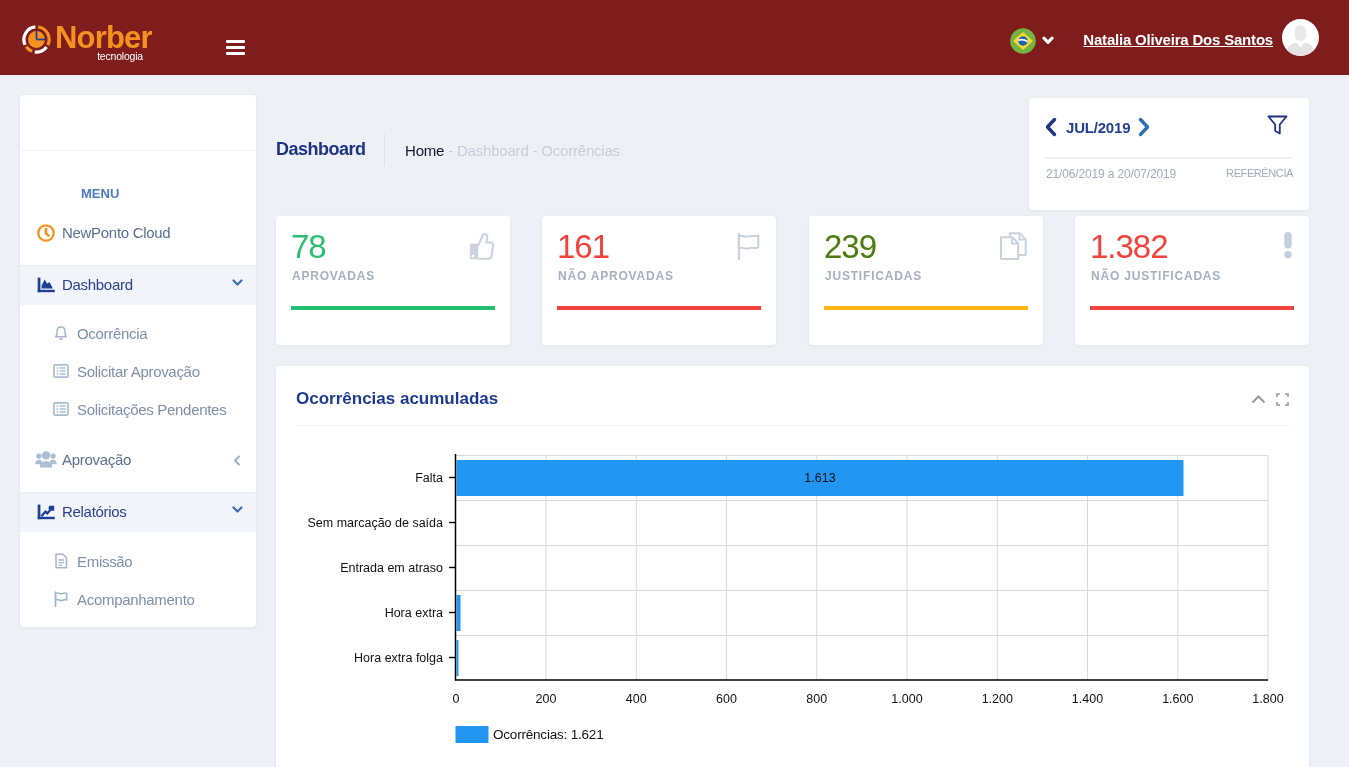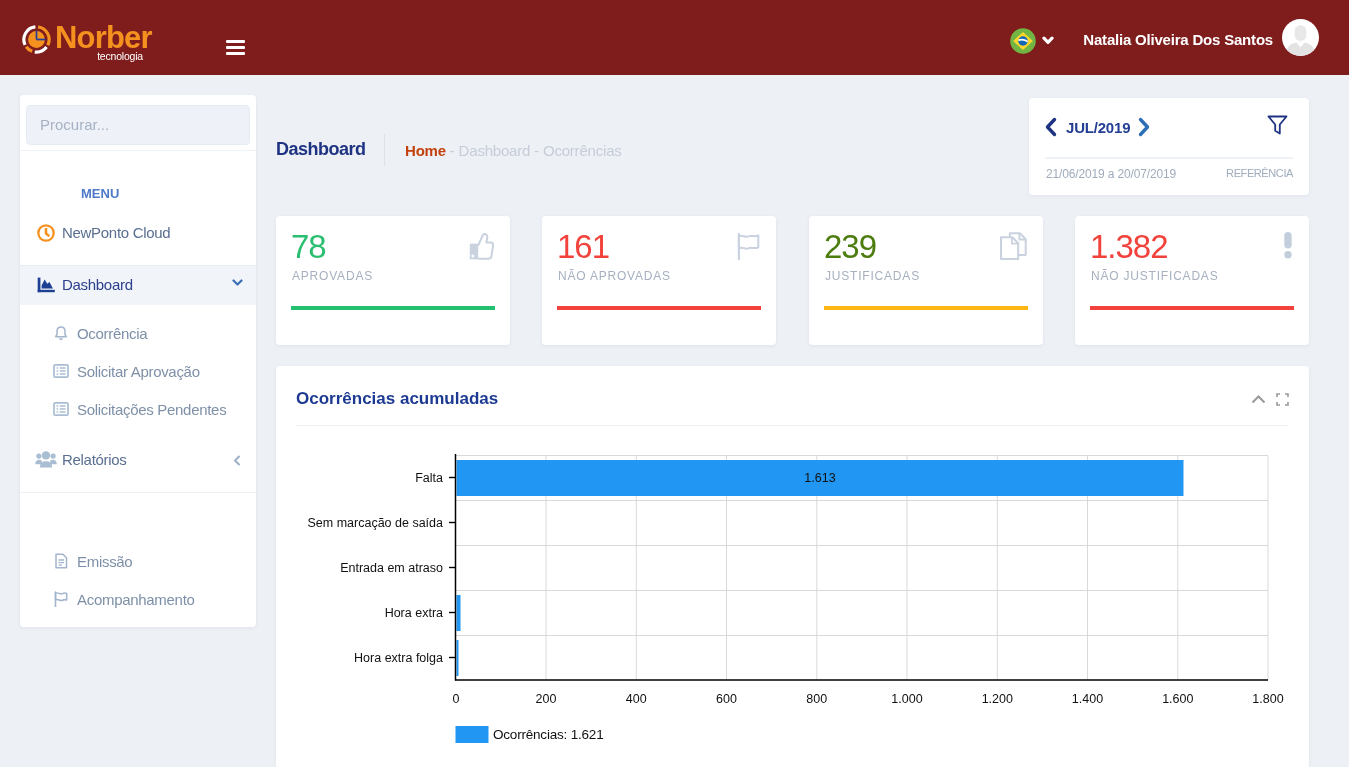--- a/index.html
+++ b/index.html
@@ -6,21 +6,21 @@
   html,body { width:1349px; height:767px; overflow:hidden; }
   body { background:#edf0f5; font-family:"Liberation Sans", sans-serif; position:relative; }
   .abs { position:absolute; }
 
   
   #navbar { position:absolute; left:0; top:0; width:1349px; height:75px; background:#7f1d1d; }
   #logo-text { position:absolute; left:55px; top:22px; color:#f5921f; font-size:31px; font-weight:bold; letter-spacing:-0.8px; line-height:1; }
   #logo-sub { position:absolute; left:56px; top:50px; width:87px; text-align:right; color:#fff; font-size:10.5px; letter-spacing:-0.2px; }
   #burger { position:absolute; left:226px; top:40px; width:19px; }
   #burger div { height:3px; background:#fff; margin-bottom:3px; border-radius:1px; }
-  #username { position:absolute; right:76px; top:31px; color:#fff; font-size:15px; letter-spacing:-0.2px; font-weight:bold; }
+  #username { position:absolute; right:76px; top:31px; color:#fff; font-size:15px; letter-spacing:-0.2px; font-weight:bold;text-decoration:underline; }
   #avatar { position:absolute; left:1282px; top:19px; width:37px; height:37px; border-radius:50%; background:#fff; overflow:hidden; }
 
   
   #sidebar { position:absolute; left:20px; top:95px; width:236px; height:532px; background:#fff; border-radius:4px; box-shadow:0 1px 4px rgba(40,60,100,0.06); }
   #search { position:absolute; left:6px; top:10px; width:224px; height:40px; background:#eef2f8; border:1px solid #e6ecf4; border-radius:4px; color:#a6b2c3; font-size:15px; line-height:38px; padding-left:13px; }
   .sb-divider { position:absolute; left:0; width:236px; height:1px; background:#eef1f6; }
   #menu-label { position:absolute; left:17px; top:91px; color:#4d79c9; font-size:13px; font-weight:bold; letter-spacing:0;padding-left:44px; }
   .mi { position:absolute; left:0; width:236px; height:40px; }
   .mi .ico { position:absolute; left:17px; top:11px; width:18px; height:18px; }
   .mi .txt { position:absolute; left:42px; top:11px; font-size:15px; letter-spacing:-0.3px; color:#5a6f91; }
@@ -28,33 +28,33 @@
   .mi.active .txt { color:#2d3f8f; }
   .mi .chev { position:absolute; right:13px; top:14px; }
   .smi { position:absolute; left:0; width:268px; height:38px; }
   .smi .ico { position:absolute; left:33px; top:10px; width:16px; height:16px; }
   .smi .txt { position:absolute; left:57px; top:10px; font-size:15px; letter-spacing:-0.3px; color:#7e90a8; }
 
   
   #pg-title { position:absolute; left:276px; top:139px; font-size:18px; letter-spacing:-0.5px; font-weight:bold; color:#1e3382; }
   #pg-vline { position:absolute; left:384px; top:134px; width:1px; height:32px; background:#dde2ea; }
   #bc { position:absolute; left:405px; top:142px; font-size:15px; letter-spacing:-0.2px; color:#c6cdd9; }
-  #bc b { color:#c2410c; font-weight:bold; }
-
-  
-  #datecard { position:absolute; left:1029px; top:98px; width:280px; height:97px; background:#fff; border-radius:4px; box-shadow:0 1px 4px rgba(40,60,100,0.06); }
+  #bc b { color:#0f172a; font-weight:normal; }
+
+  
+  #datecard { position:absolute; left:1029px; top:98px; width:280px; height:112px; background:#fff; border-radius:4px; box-shadow:0 1px 4px rgba(40,60,100,0.06); }
   #dc-month { position:absolute; left:37px; top:22px; font-size:15px; color:#233e93; font-weight:bold; letter-spacing:-0.2px; line-height:1; }
   #dc-div { position:absolute; left:16px; top:59px; width:248px; height:2px; background:#eef1f5; }
   #dc-range { position:absolute; left:17px; top:69px; font-size:12px; letter-spacing:-0.15px; font-weight:normal; color:#9facbc; }
   #dc-ref { position:absolute; right:16px; top:69px; font-size:11px; letter-spacing:-0.4px; font-weight:normal; color:#9facbc; }
 
   
   .scard { position:absolute; top:216px; width:234px; height:129px; background:#fff; border-radius:4px; box-shadow:0 1px 4px rgba(40,60,100,0.06); }
   .scard .num { position:absolute; left:15px; top:14px; font-size:33px; letter-spacing:-1px; line-height:1; }
-  .scard .lbl { position:absolute; left:16px; top:53px; font-size:12px; font-weight:normal; color:#a6b0bf; letter-spacing:0.8px; }
+  .scard .lbl { position:absolute; left:16px; top:53px; font-size:12px; font-weight:bold; color:#a6b0bf; letter-spacing:0.8px; }
   .scard .bar { position:absolute; left:15px; top:90px; width:204px; height:4px; }
   .scard .ic  { position:absolute; right:19px; top:14px; }
 
   
   #chartcard { position:absolute; left:276px; top:366px; width:1033px; height:401px; background:#fff; border-radius:4px 4px 0 0; box-shadow:0 1px 4px rgba(40,60,100,0.06); }
   #cc-title { position:absolute; left:20px; top:23px; font-size:17px; font-weight:bold; color:#1d3a92; }
   #cc-div { position:absolute; left:20px; top:59px; width:993px; height:1px; background:#f0f1f4; }
 </style>
 </head>
 <body>
@@ -89,21 +89,20 @@
   <div id="avatar">
     <svg width="37" height="37" viewBox="0 0 37 37">
       <rect x="12.7" y="6.2" width="11.6" height="15.8" rx="5.6" fill="#e8e8e8"></rect>
       <path d="M3.5 37 C3.5 27.5 9.5 23.2 18.5 23.2 C27.5 23.2 33.5 27.5 33.5 37 Z" fill="#e3e3e3"></path>
       <path d="M14.2 23.2 L18.5 28.6 L22.8 23.2 Z" fill="#fff"></path>
     </svg>
   </div>
 </div>
 
 <div id="sidebar">
-  <div id="search">Procurar...</div>
   <div class="sb-divider" style="top:55px"></div>
   <div id="menu-label">MENU</div>
 
   <div class="mi" style="top:118px">
     <svg class="ico" viewBox="0 0 18 18">
         <circle cx="9" cy="9" r="7.7" fill="none" stroke="#f5921f" stroke-width="2.3"></circle>
         <path d="M9 3.9 L9 9.5 L12.3 12.3" stroke="#f5921f" stroke-width="2.6" fill="none"></path>
       </svg>
     <div class="txt">NewPonto Cloud</div>
   </div>
@@ -147,27 +146,39 @@
 
   <div class="mi" style="top:345px">
     <svg class="ico" style="width:22px;height:17px;left:15px;top:11px" viewBox="0 0 22 17">
       <circle cx="3.9" cy="5.1" r="2.6" fill="#a9bed2"></circle>
       <circle cx="18.1" cy="5.1" r="2.6" fill="#a9bed2"></circle>
       <path d="M0.2 13.3 C0.2 10.2 1.9 8.7 4.1 8.7 C5.2 8.7 6.1 9.1 6.8 9.7 L6.8 13.3 Z" fill="#a9bed2"></path>
       <path d="M21.8 13.3 C21.8 10.2 20.1 8.7 17.9 8.7 C16.8 8.7 15.9 9.1 15.2 9.7 L15.2 13.3 Z" fill="#a9bed2"></path>
       <circle cx="11" cy="4.4" r="4.2" fill="#a9bed2"></circle>
       <path d="M4.9 16.5 C4.9 12 7.3 10.3 11 10.3 C14.7 10.3 17.1 12 17.1 16.5 Z" fill="#a9bed2"></path>
   </svg>
-    <div class="txt">Relatórios</div>
+    <div class="txt">Aprovação</div>
     <svg class="chev" width="8" height="11" viewBox="0 0 8 11" style="right:15px;top:15px">
         <path d="M6 1.5 L2 5.5 L6 9.5" stroke="#9fb0c5" stroke-width="2" fill="none" stroke-linecap="round" stroke-linejoin="round"></path>
       </svg>
   </div>
 
   <div class="sb-divider" style="top:397px"></div>
+  <div class="mi active" style="top:397px">
+    <svg class="ico" viewBox="0 0 18 18">
+        <rect x="0.7" y="1.6" width="2.7" height="14.6" fill="#1d3f94"></rect>
+        <rect x="0.7" y="13.8" width="17.1" height="2.4" fill="#1d3f94"></rect>
+        <path d="M4.4 13.2 L8.4 8.6 L10.3 10.4 L14.8 5.2" stroke="#1d3f94" stroke-width="2.3" fill="none"></path>
+        <path d="M12.2 2.8 L17.2 2.8 L17.2 7.8 L14.9 7.8 L11.4 5.9 Z" fill="#1d3f94"></path>
+      </svg>
+    <div class="txt">Relatórios</div>
+    <svg class="chev" width="11" height="8" viewBox="0 0 11 8">
+        <path d="M1.5 1.5 L5.5 5.5 L9.5 1.5" stroke="#3c6eb5" stroke-width="2.2" fill="none" stroke-linecap="round" stroke-linejoin="round"></path>
+      </svg>
+  </div>
 
   <div class="smi" style="top:448px">
     <svg class="ico" viewBox="0 0 16 16">
         <path d="M3 1.2 L10 1.2 L13.5 4.7 L13.5 14.8 L3 14.8 Z" fill="none" stroke="#a3b5cc" stroke-width="1.5" stroke-linejoin="round"></path>
         <path d="M5.5 7 L11 7 M5.5 9.6 L11 9.6 M5.5 12.2 L9 12.2" stroke="#a3b5cc" stroke-width="1.3"></path>
       </svg>
     <div class="txt">Emissão</div>
   </div>
   <div class="smi" style="top:486px">
     <svg class="ico" viewBox="0 0 16 16">

